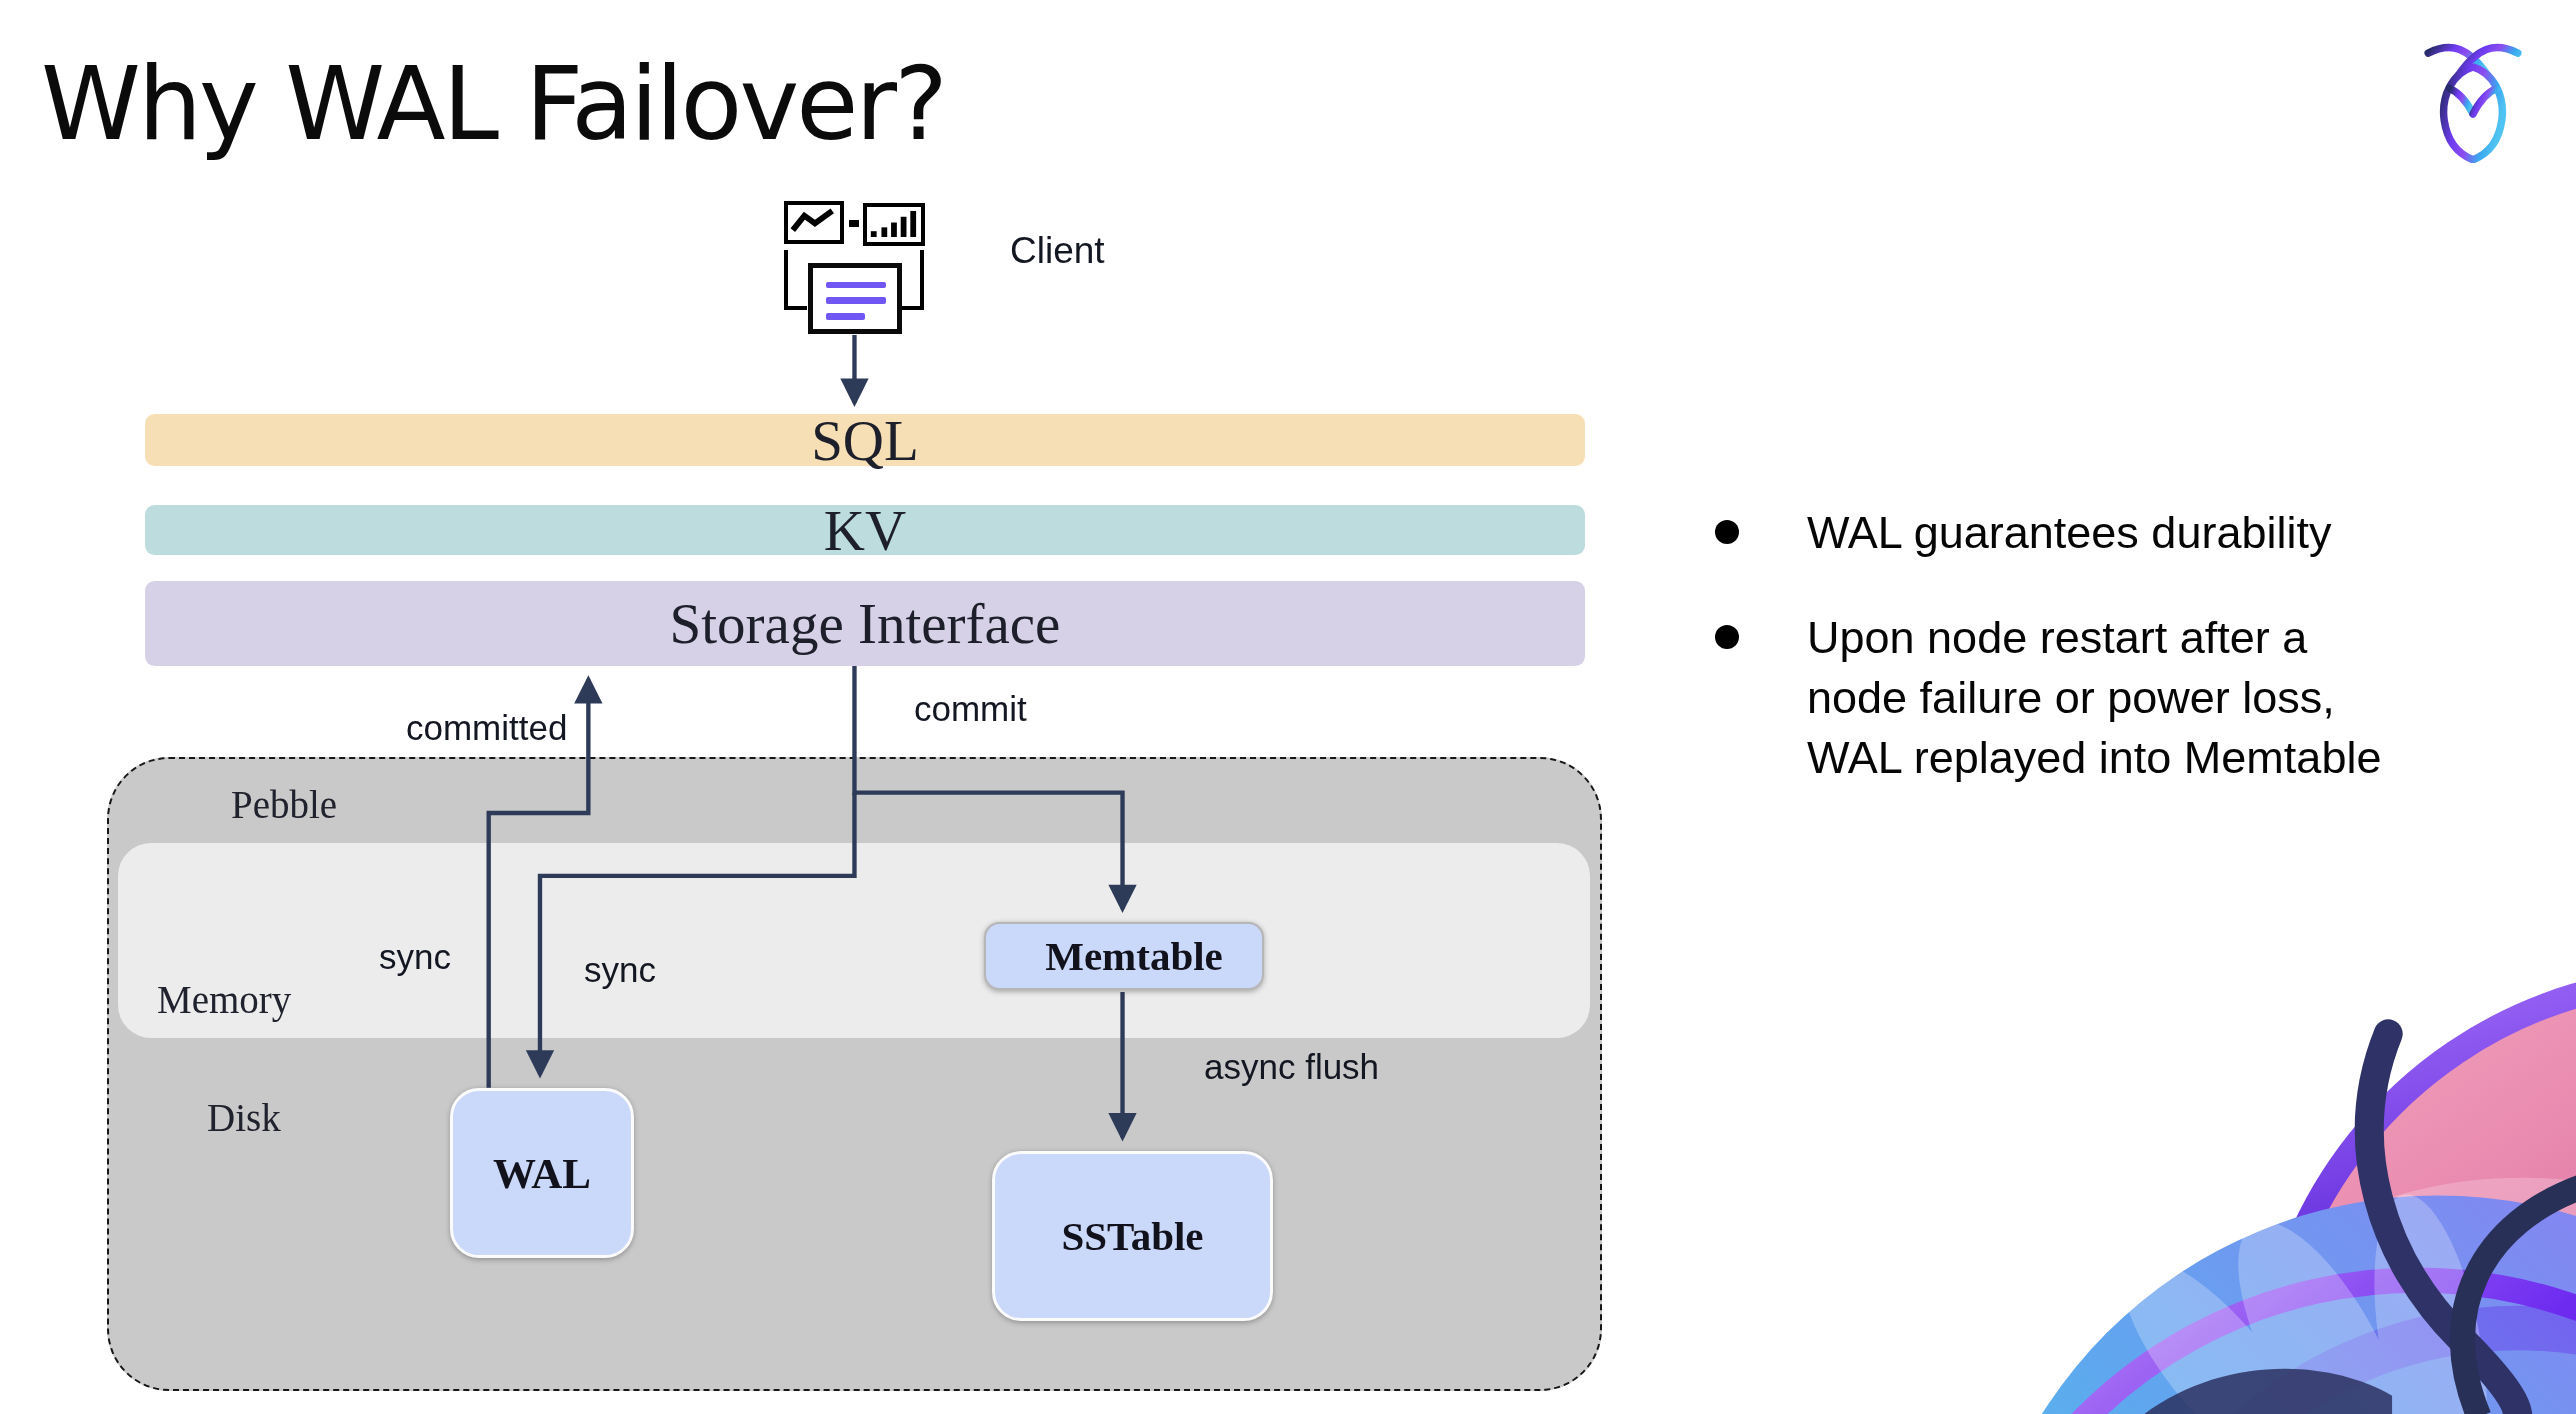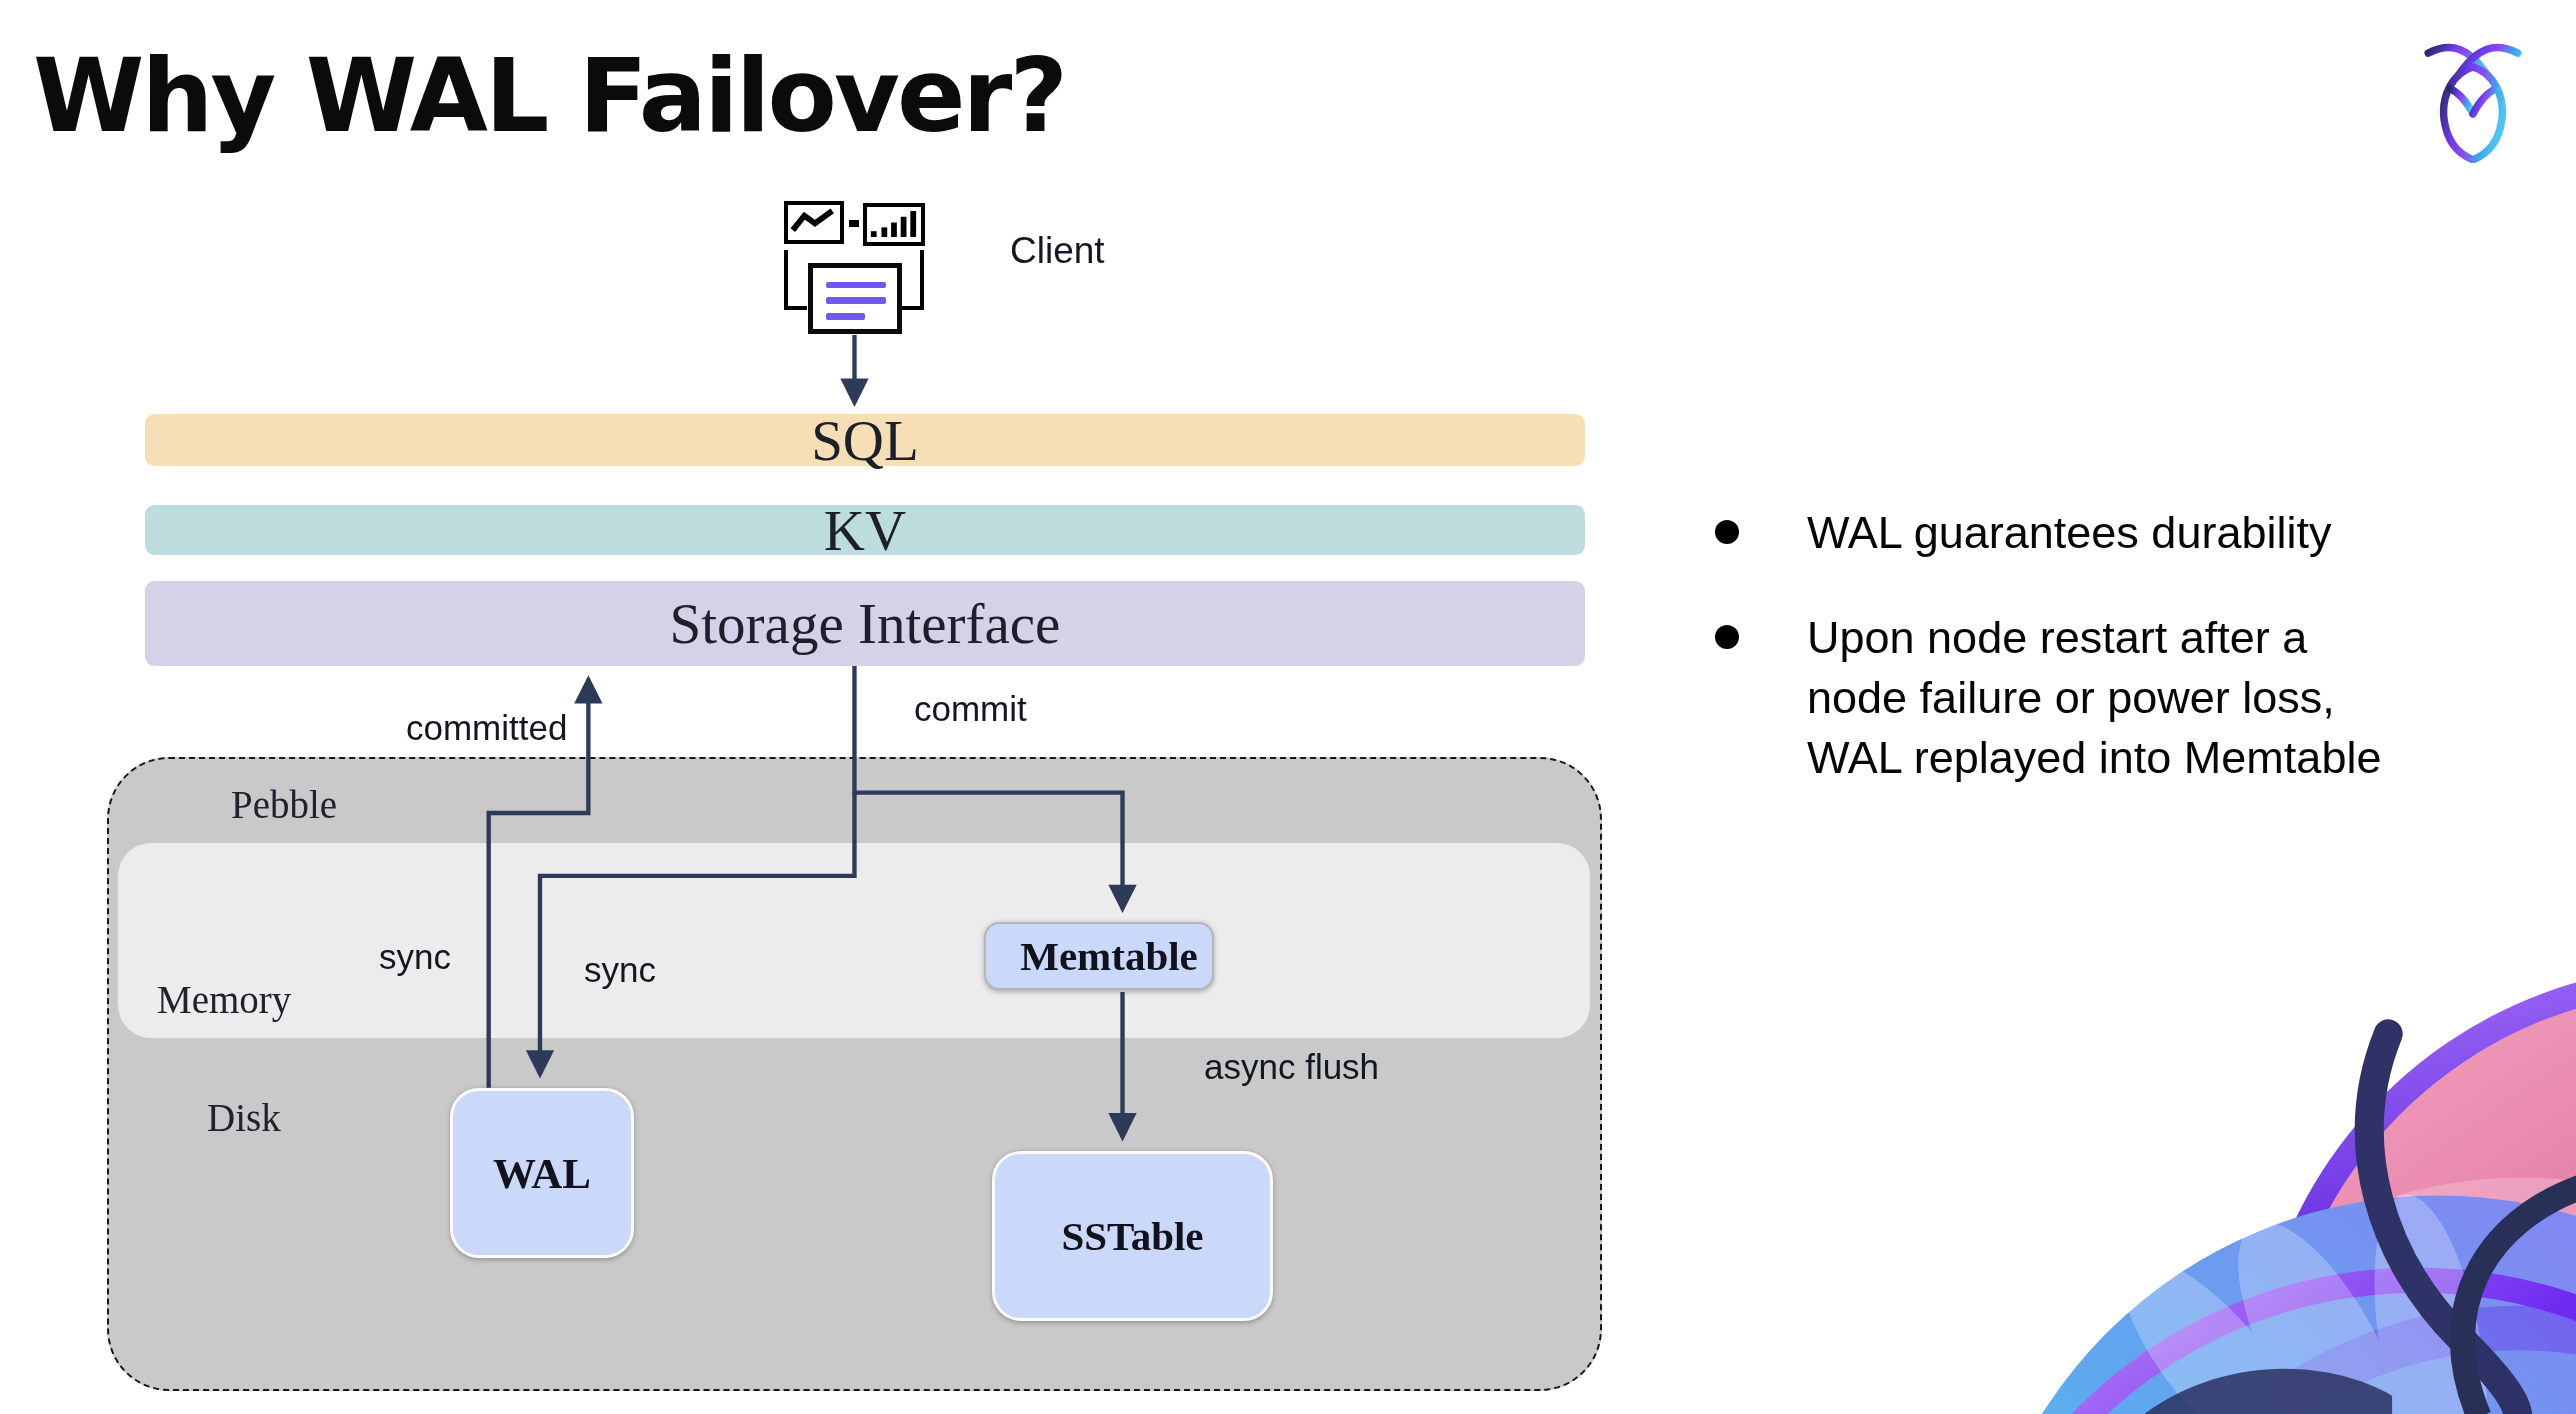--- a/index.html
+++ b/index.html
@@ -1,22 +1,22 @@
 <!DOCTYPE html>
 <html><head>
 <meta charset="utf-8">
 <style>
   html,body{margin:0;padding:0;background:#fff;}
   body{width:2576px;height:1415px;overflow:hidden;}
   .stage{position:relative;width:2576px;height:1415px;background:#ffffff;overflow:hidden;
          font-family:"Liberation Sans",sans-serif;}
 
   
-  .title{position:absolute;left:33px;top:37px;margin:0;
-         font-family:"DejaVu Sans",sans-serif;font-weight:bold;
+  .title{position:absolute;left:33px;top:37px;margin:8px;
+         font-family:"DejaVu Sans",sans-serif;font-weight:normal;
          font-size:101px;letter-spacing:-2.9px;color:#0b0b0b;}
   .logo{position:absolute;left:2417px;top:35px;width:112px;height:128px;}
 
   
   .cbox{position:absolute;border:4.8px solid #000;background:#fff;box-sizing:border-box;}
   .box1{left:784px;top:201px;width:60px;height:43px;}
   .box2{left:863px;top:203px;width:62px;height:43px;}
   .dash{position:absolute;left:849px;top:220px;width:9.7px;height:6.8px;background:#000;}
   .bracket{position:absolute;width:23px;height:60px;box-sizing:border-box;}
   .bracket.l{left:784px;top:250px;border-left:4.8px solid #000;border-bottom:4.8px solid #000;}
@@ -55,21 +55,21 @@
   .lbl-sync-a{left:379px;top:937px;}
   .lbl-sync-b{left:584px;top:950px;}
   .lbl-async{left:1204px;top:1047px;}
 
   
   .node{position:absolute;background:#cad8f9;display:flex;align-items:center;justify-content:center;
         font-family:"Liberation Serif",serif;font-weight:bold;color:#12121c;z-index:4;
         box-sizing:border-box;box-shadow:0 1.9px 5.8px rgba(50,50,50,.35);}
   .node.wal{left:450px;top:1088px;width:184px;height:170px;border-radius:29px;
             border:3.9px solid #fbfbfb;font-size:43px;}
-  .node.memtable{left:984px;top:922px;width:230px;height:68px;border-radius:15.5px;
+  .node.memtable{left:984px;top:922px;width:280px;height:68px;border-radius:15.5px;
             border:2.9px solid #b6b6b6;font-size:41px;padding-left:20px;}
   .node.sstable{left:992px;top:1151px;width:281px;height:170px;border-radius:29px;
             border:3.9px solid #fbfbfb;font-size:41px;}
 
   .wires{position:absolute;left:0;top:0;width:2576px;height:1415px;pointer-events:none;z-index:3;}
 
   
   .bullets{position:absolute;left:1684px;top:503px;width:852px;margin:0;padding:0;list-style:none;}
   .bullets li{display:flex;margin-bottom:45px;font-size:45px;line-height:60px;color:#060606;}
   .bullets .dot{flex:0 0 auto;width:24px;height:24px;border-radius:50%;background:#000;

